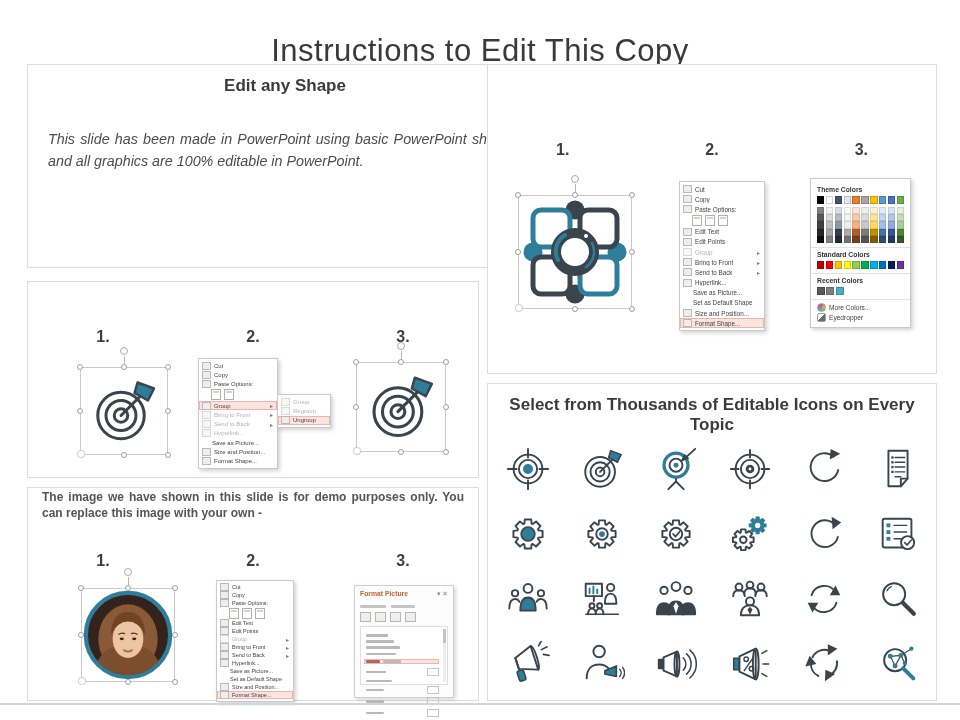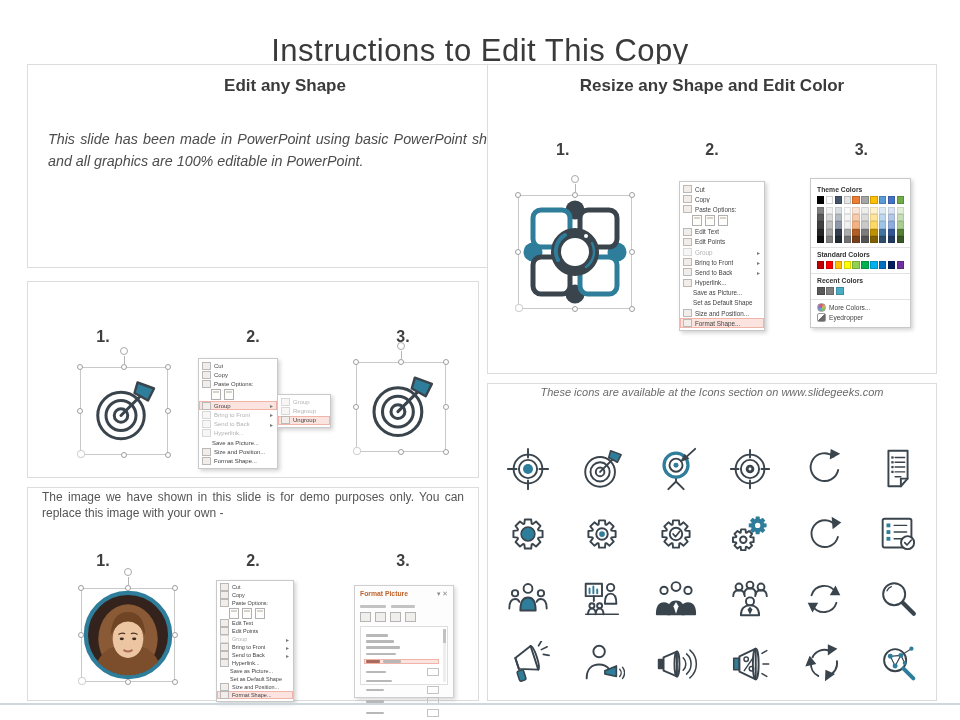--- a/index.html
+++ b/index.html
@@ -11,21 +11,21 @@
   .p-tl{left:27px;top:64px;width:516px;height:204px;}
   .p-ml{left:27px;top:281px;width:452px;height:197px;}
   .p-bl{left:27px;top:487px;width:452px;height:214px;}
   .p-tr{left:487px;top:64px;width:450px;height:310px;}
   .p-br{left:487px;top:383px;width:450px;height:318px;}
   .panel h2{margin:11px 8px 0;text-align:center;font-size:17px;font-weight:700;color:#3b3b3b;}
   .p-bl h2{font-size:18px;margin-top:8px;}
   .body-copy{margin:0 20px;font-style:italic;font-size:14.3px;line-height:1.52;
     color:#4c4c4c;text-align:justify;}
   .bc1{margin-top:33px;} .bc2{margin-top:37px;}
-  .sub{font-size:12px;color:#555;margin:2px 14px 0;line-height:1.32;text-align:justify;font-weight:400;}
+  .sub{font-size:12px;color:#555;margin:2px 14px 0;line-height:1.32;text-align:justify;font-weight:700;}
   .sub-it{font-style:italic;font-weight:400;font-size:11px;color:#6a6a6a;text-align:center;margin:2px 10px 0;}
   .steps{position:absolute;left:0;width:100%;display:grid;grid-template-columns:1fr 1fr 1fr;
     text-align:center;font-weight:700;font-size:16px;color:#3f3f3f;}
   .st-tr{top:76px;} .st-ml{top:46px;} .st-bl{top:64px;}
   .art{position:absolute;}
   
   .sel{position:absolute;border:1px solid #c9c9c9;background:transparent;}
   .hd{position:absolute;width:6px;height:6px;background:#fff;border:1px solid #9e9e9e;
       border-radius:50%;box-sizing:border-box;}
   .hd.nw{left:-4px;top:-4px;} .hd.n{left:calc(50% - 3px);top:-4px;} .hd.ne{right:-4px;top:-4px;}
@@ -93,21 +93,20 @@
 
 <div class="slide">
   <h1 class="main-title">Instructions to Edit This Copy</h1>
 
   <section class="panel p-tl">
     <h2>Edit any Shape</h2>
     <p class="body-copy bc1">This slide has been made in PowerPoint using basic PowerPoint shapes, and all graphics are 100% editable in PowerPoint.</p>
   </section>
 
   <section class="panel p-tr">
-    <h2>Resize any Shape and Edit Color</h2>
     <div class="steps st-tr">
       <span>1.</span>
       <span>2.</span>
       <span>3.</span>
     </div>
     <div class="art" style="left:30px;top:130px;">
       <div class="sel" style="width:112px;height:112px;">
         <svg class="shape-svg" viewBox="0 0 110 112" style="width:112px;height:112px;">
           <g>
             <circle cx="55" cy="14" r="9.5" fill="#3a444d"></circle>
@@ -556,21 +555,21 @@
           </div>
         <div class="frow">
             <div class="fb" style="width:18px;"></div>
             <div class="vbox"></div>
           </div>
       </div>
     </div>
   </section>
 
   <section class="panel p-br">
-    <p class="sub-it">These icons are available at the Icons section on www.slidegeeks.com</p>
+    <h2>Select from Thousands of Editable Icons on Every Topic</h2>
     <div class="igrid">
         <div class="icell">
           <svg viewBox="0 0 48 48">
             <g fill="none" stroke="#3a444d" stroke-width="2" stroke-linecap="round" stroke-linejoin="round">
               <circle cx="24" cy="24" r="15"></circle>
               <circle cx="24" cy="24" r="9.5"></circle>
               <path d="M24 3v9M24 36v9M3 24h9M36 24h9"></path>
               <circle cx="24" cy="24" r="5.2" fill="#2e7d9a" stroke="none"></circle>
             </g>
           </svg>

